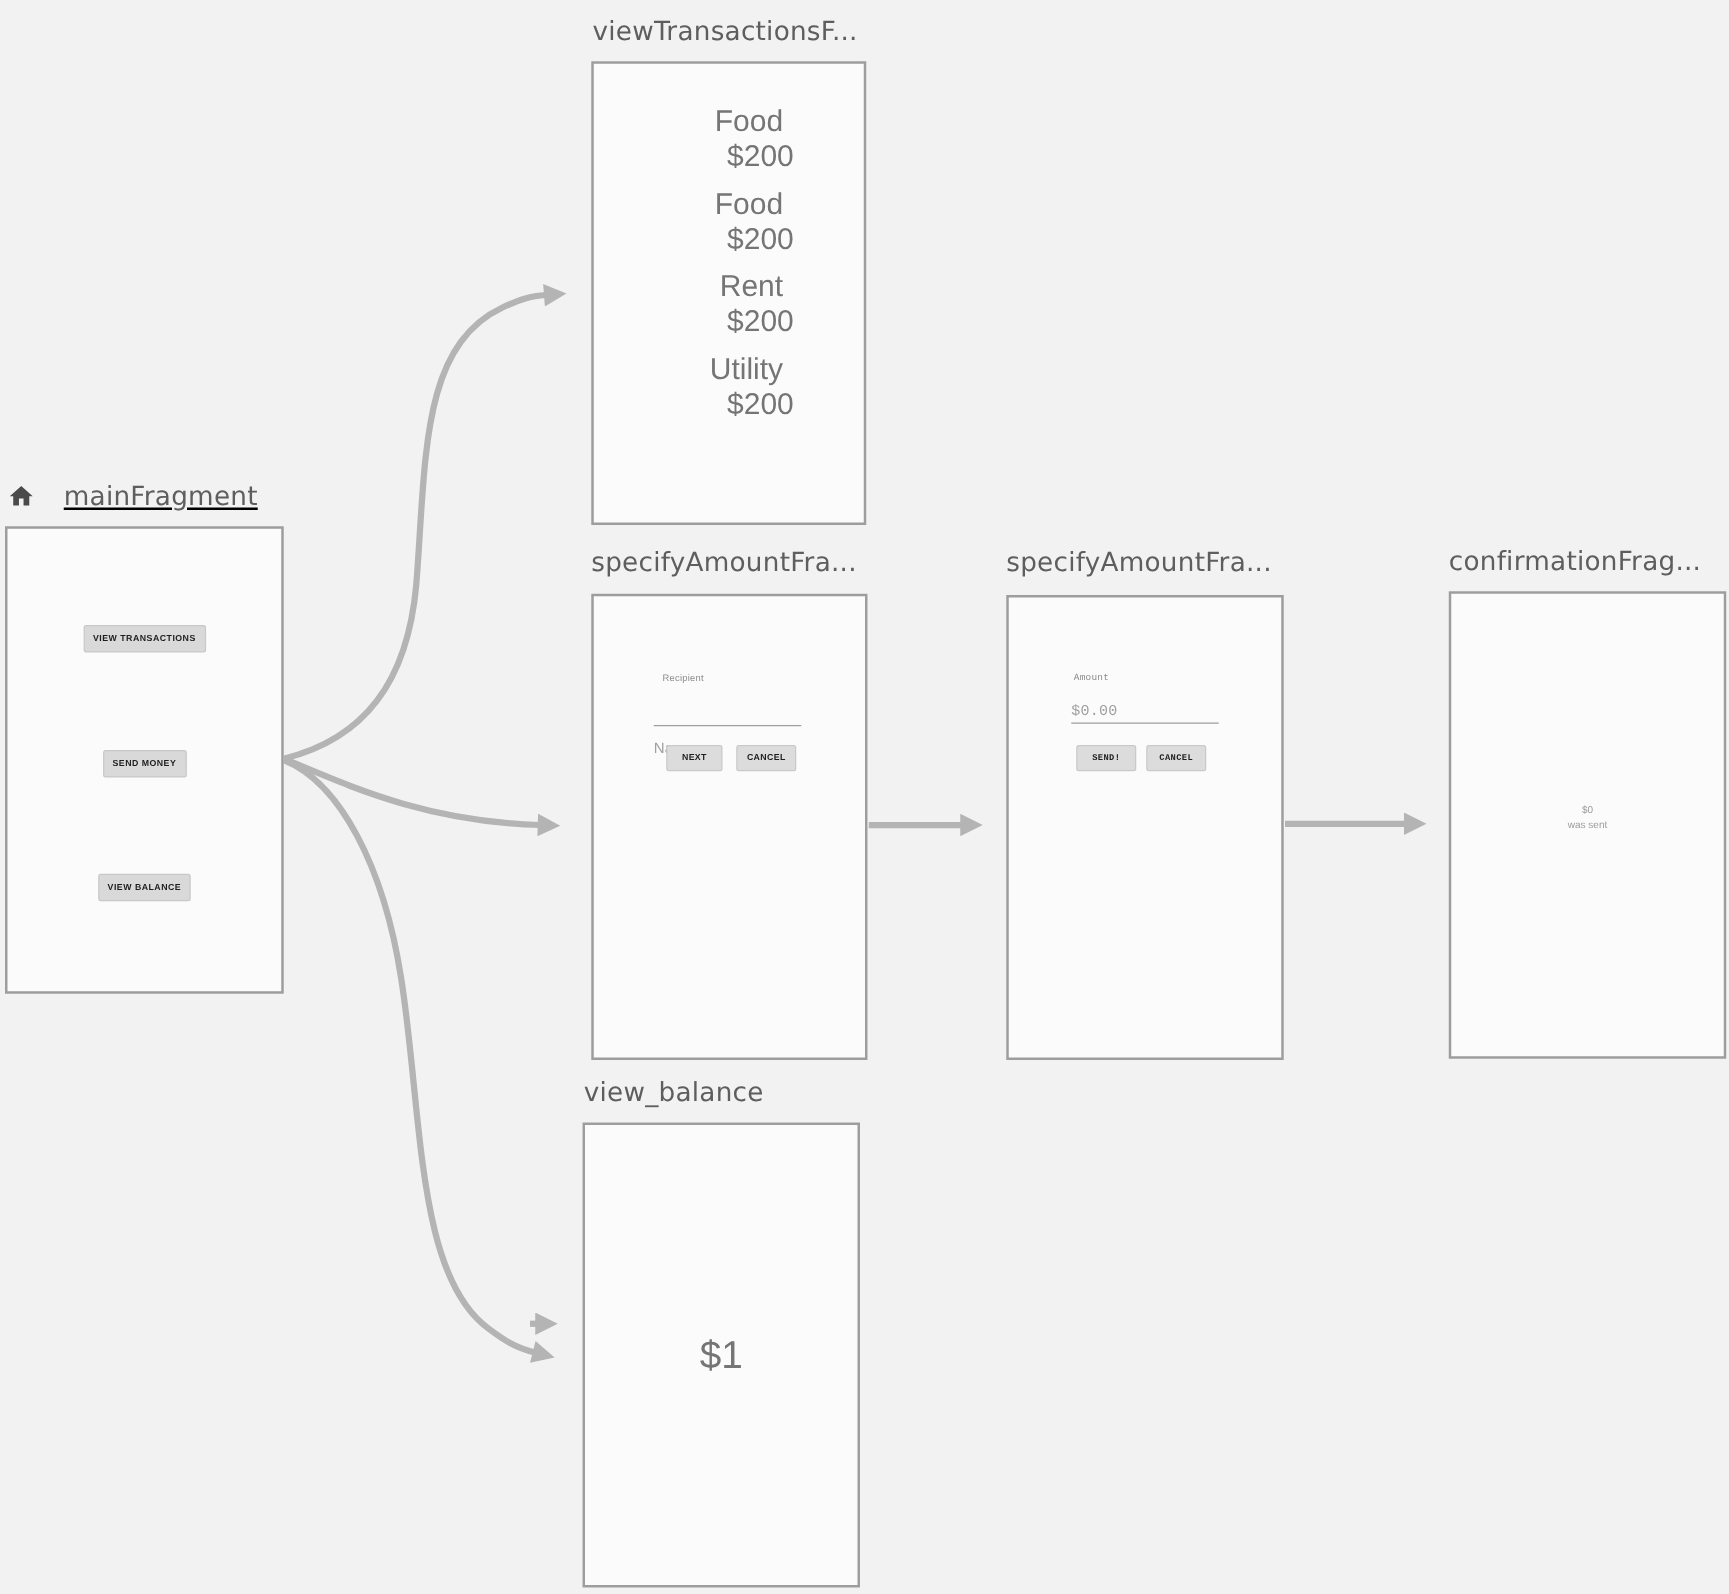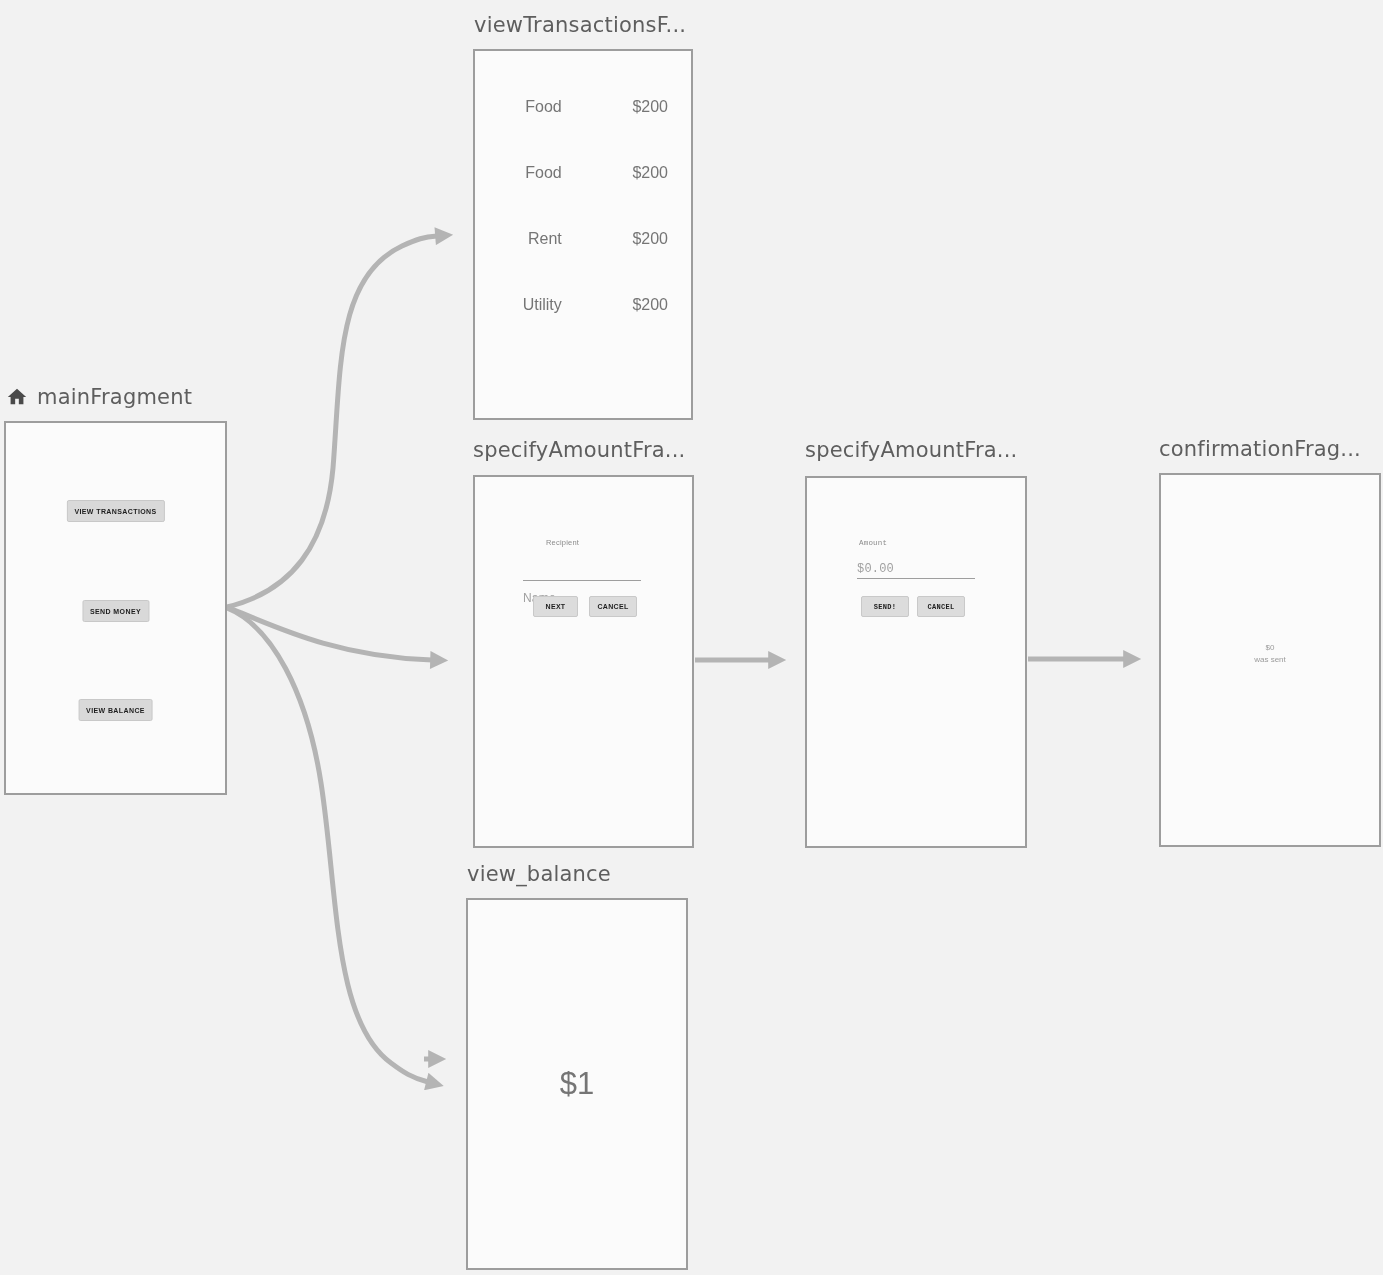--- a/index.html
+++ b/index.html
@@ -6,21 +6,21 @@
   .canvas {
     position:relative; width:1383px; height:1275px;
     background:#f2f2f2; overflow:hidden;
     font-family:"Liberation Sans", sans-serif;
   }
   
   .node-title {
     position:absolute; font-family:"DejaVu Sans", sans-serif;
     font-size:21px; color:#5e5e5e; white-space:nowrap; letter-spacing:0.2px;
   }
-  .title-row { position:absolute; display:flex; align-items:center; gap:9px; }
+  .title-row { position:absolute; display:flex; align-items:center; gap:23px;text-decoration:underline; }
   .title-row .node-title { position:static; }
   
   .panel {
     position:absolute; box-sizing:border-box;
     background:#fbfbfb; border:2px solid #9d9d9d;
   }
   
   svg.edges { position:absolute; left:0; top:0; pointer-events:none; }
   
   .main-btn {
@@ -36,21 +36,21 @@
   }
   .input-line { position:absolute; height:1px; background:#9e9e9e; }
   .dlg-btn {
     position:absolute; box-sizing:border-box;
     background:#dcdcdc; border:1px solid #c9c9c9; border-radius:2px;
     color:#1d1d1d; font-size:7px; font-weight:700; letter-spacing:0.3px;
     display:flex; align-items:center; justify-content:center;
   }
   
   .tx-list { position:absolute; left:0; right:23px; top:23px; }
-  .tx-row { height:66px; display:flex; align-items:center; justify-content:flex-end; color:#757575; font-size:16px; }
+  .tx-row { height:66px; display:flex; align-items:center; justify-content:flex-end; color:#757575; font-size:24px;flex-direction:column; }
   .tx-label { width:110px; text-align:right; }
   .tx-amount { width:98px; text-align:right;padding-left:29px; }
   
   .center-text { position:absolute; left:0; width:100%; text-align:center; }
   .confirm-amount { top:168px; font-size:8px; color:#9b9b9b; }
   .confirm-msg { top:180px; font-size:8px; color:#9b9b9b;text-align:center; }
   .balance-text { top:166px; font-size:31px; color:#757575; }
 </style>
 </head>
 <body>
@@ -100,21 +100,21 @@
       </div>
       <div class="tx-row">
         <span class="tx-label">Utility</span>
         <span class="tx-amount">$200</span>
       </div>
     </div>
   </div>
 
   <div class="node-title" style="left:473px; top:438px;">specifyAmountFra...</div>
   <div class="panel" style="left:473px; top:475px; width:221px; height:373px;">
-    <span class="tiny-label" style="left:55px; top:61px;margin-left:16px;">Recipient</span>
+    <span class="tiny-label" style="left:55px; top:61px;">Recipient</span>
     <span class="hint" style="left:48px; top:86px;margin-top:28px;">Name</span>
     <div class="input-line" style="left:48px; top:103px; width:118px;"></div>
     <div class="dlg-btn" style="left:58px; top:119px; width:45px; height:21px;">NEXT</div>
     <div class="dlg-btn" style="left:114px; top:119px; width:48px; height:21px;">CANCEL</div>
   </div>
 
   <div class="node-title" style="left:805px; top:438px;">specifyAmountFra...</div>
   <div class="panel" style="left:805px; top:476px; width:222px; height:372px;font-family:Liberation Mono, monospace;">
     <span class="tiny-label" style="left:52px; top:61px;">Amount</span>
     <span class="hint" style="left:50px; top:84px;">$0.00</span>

